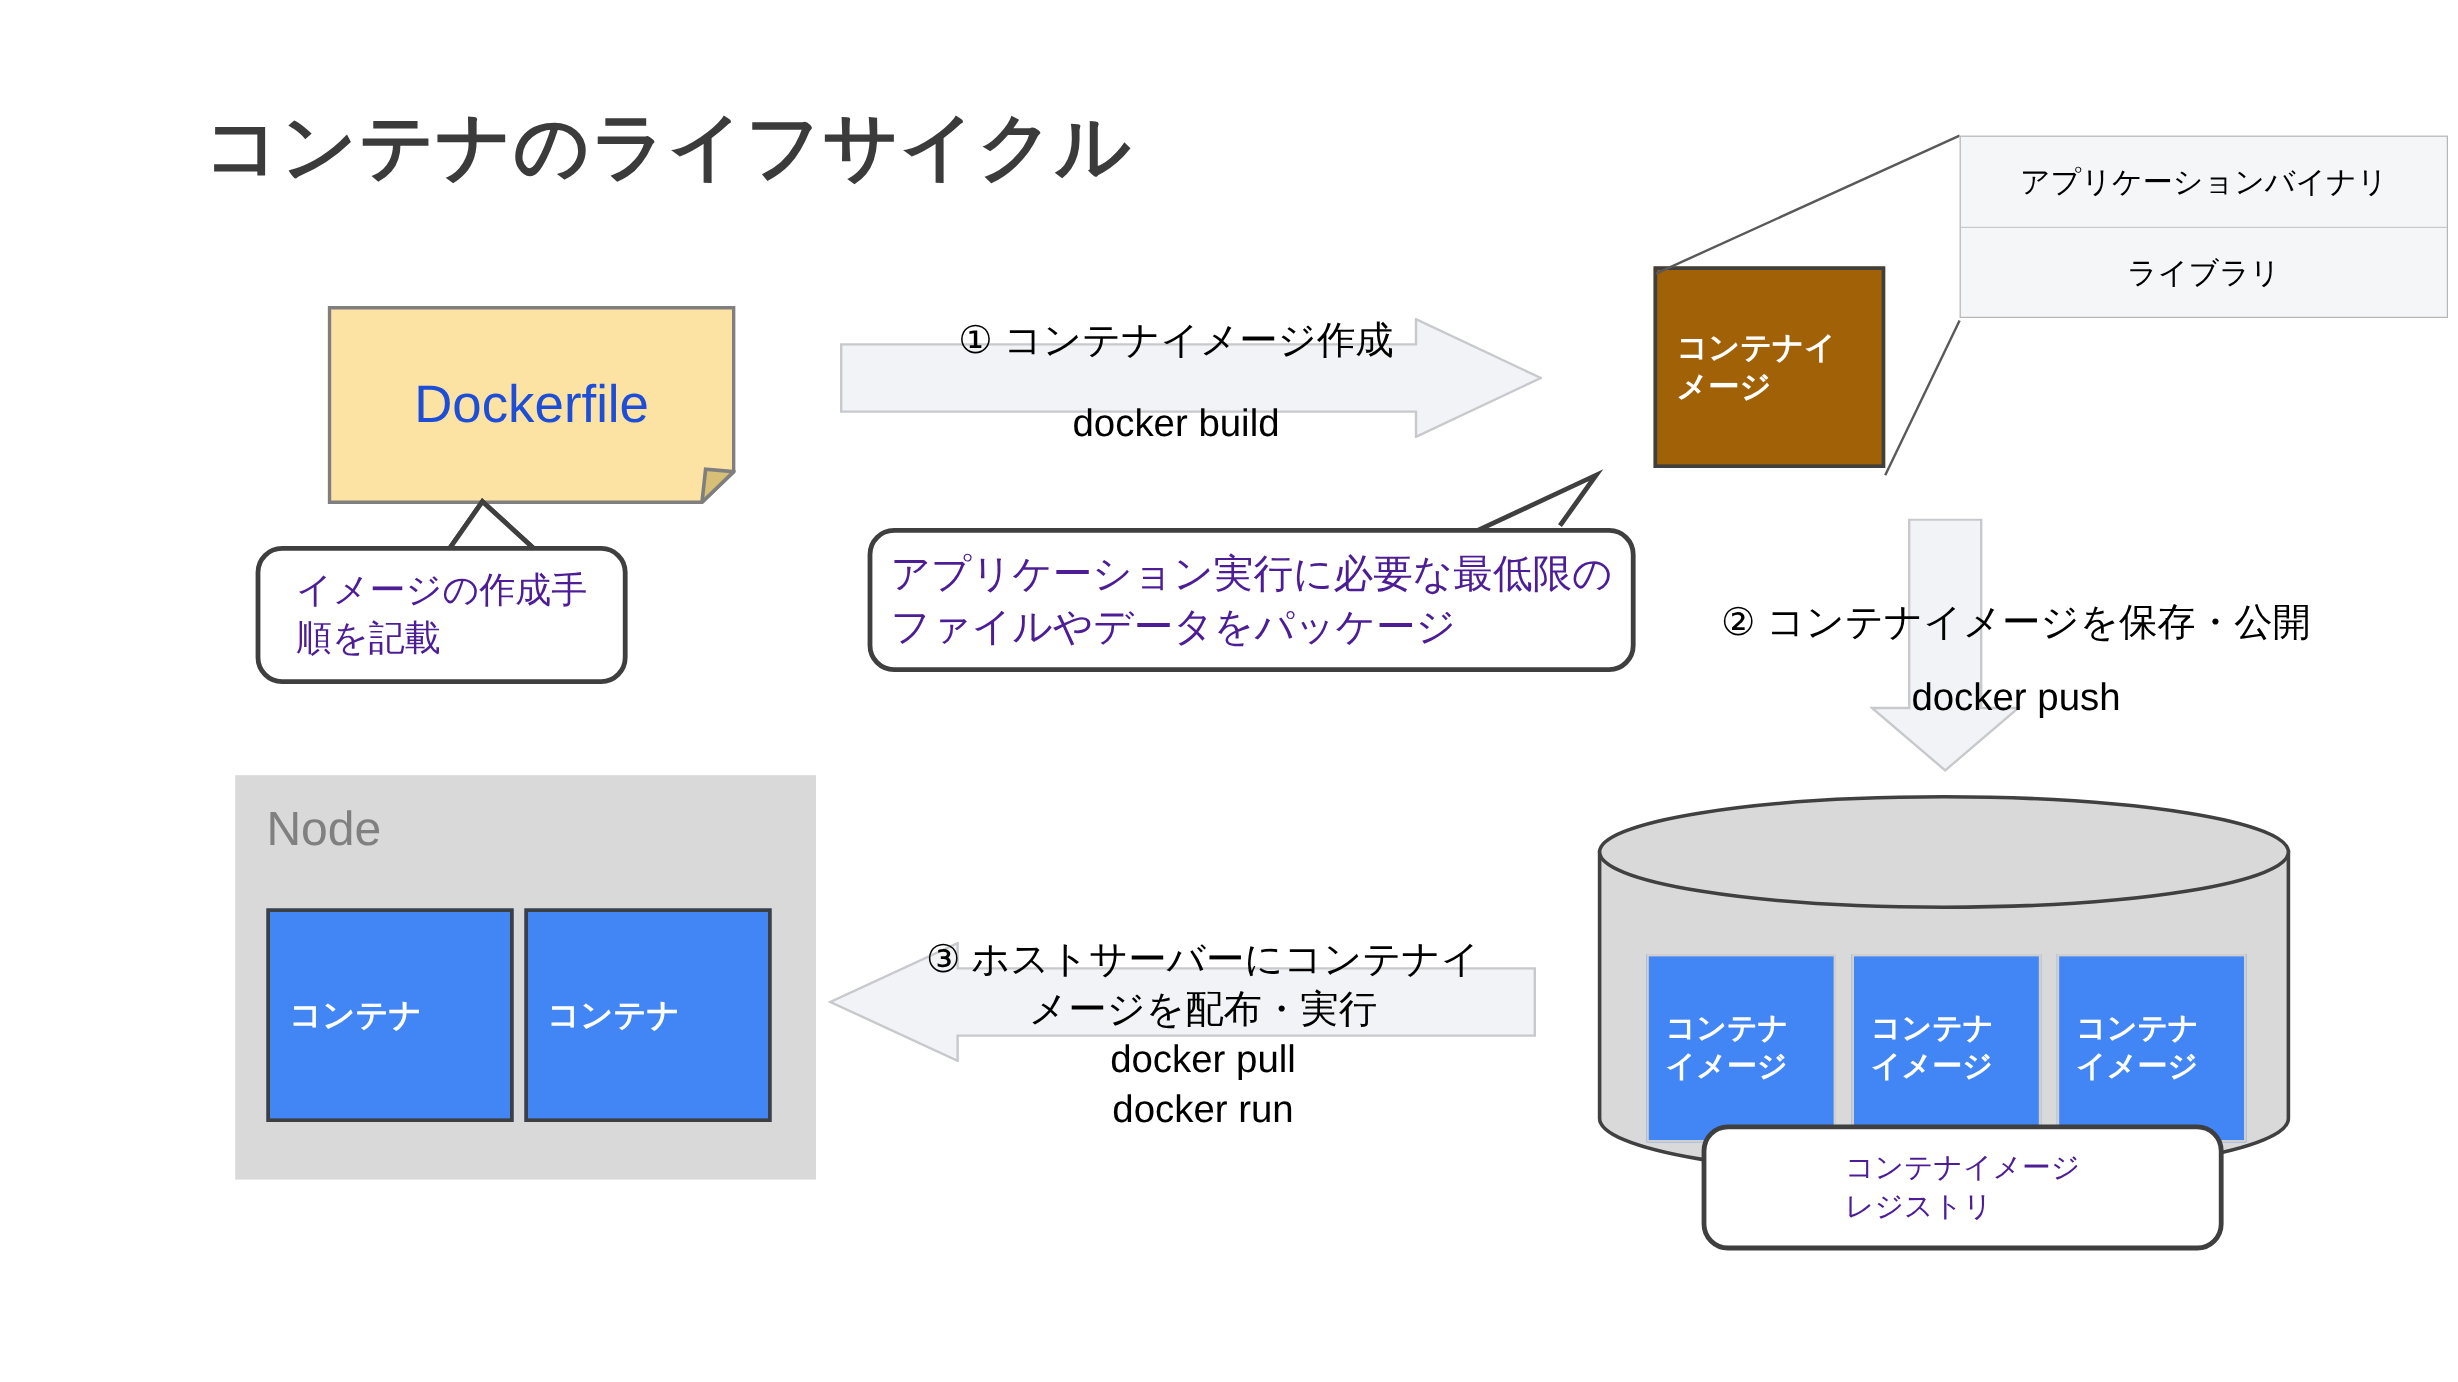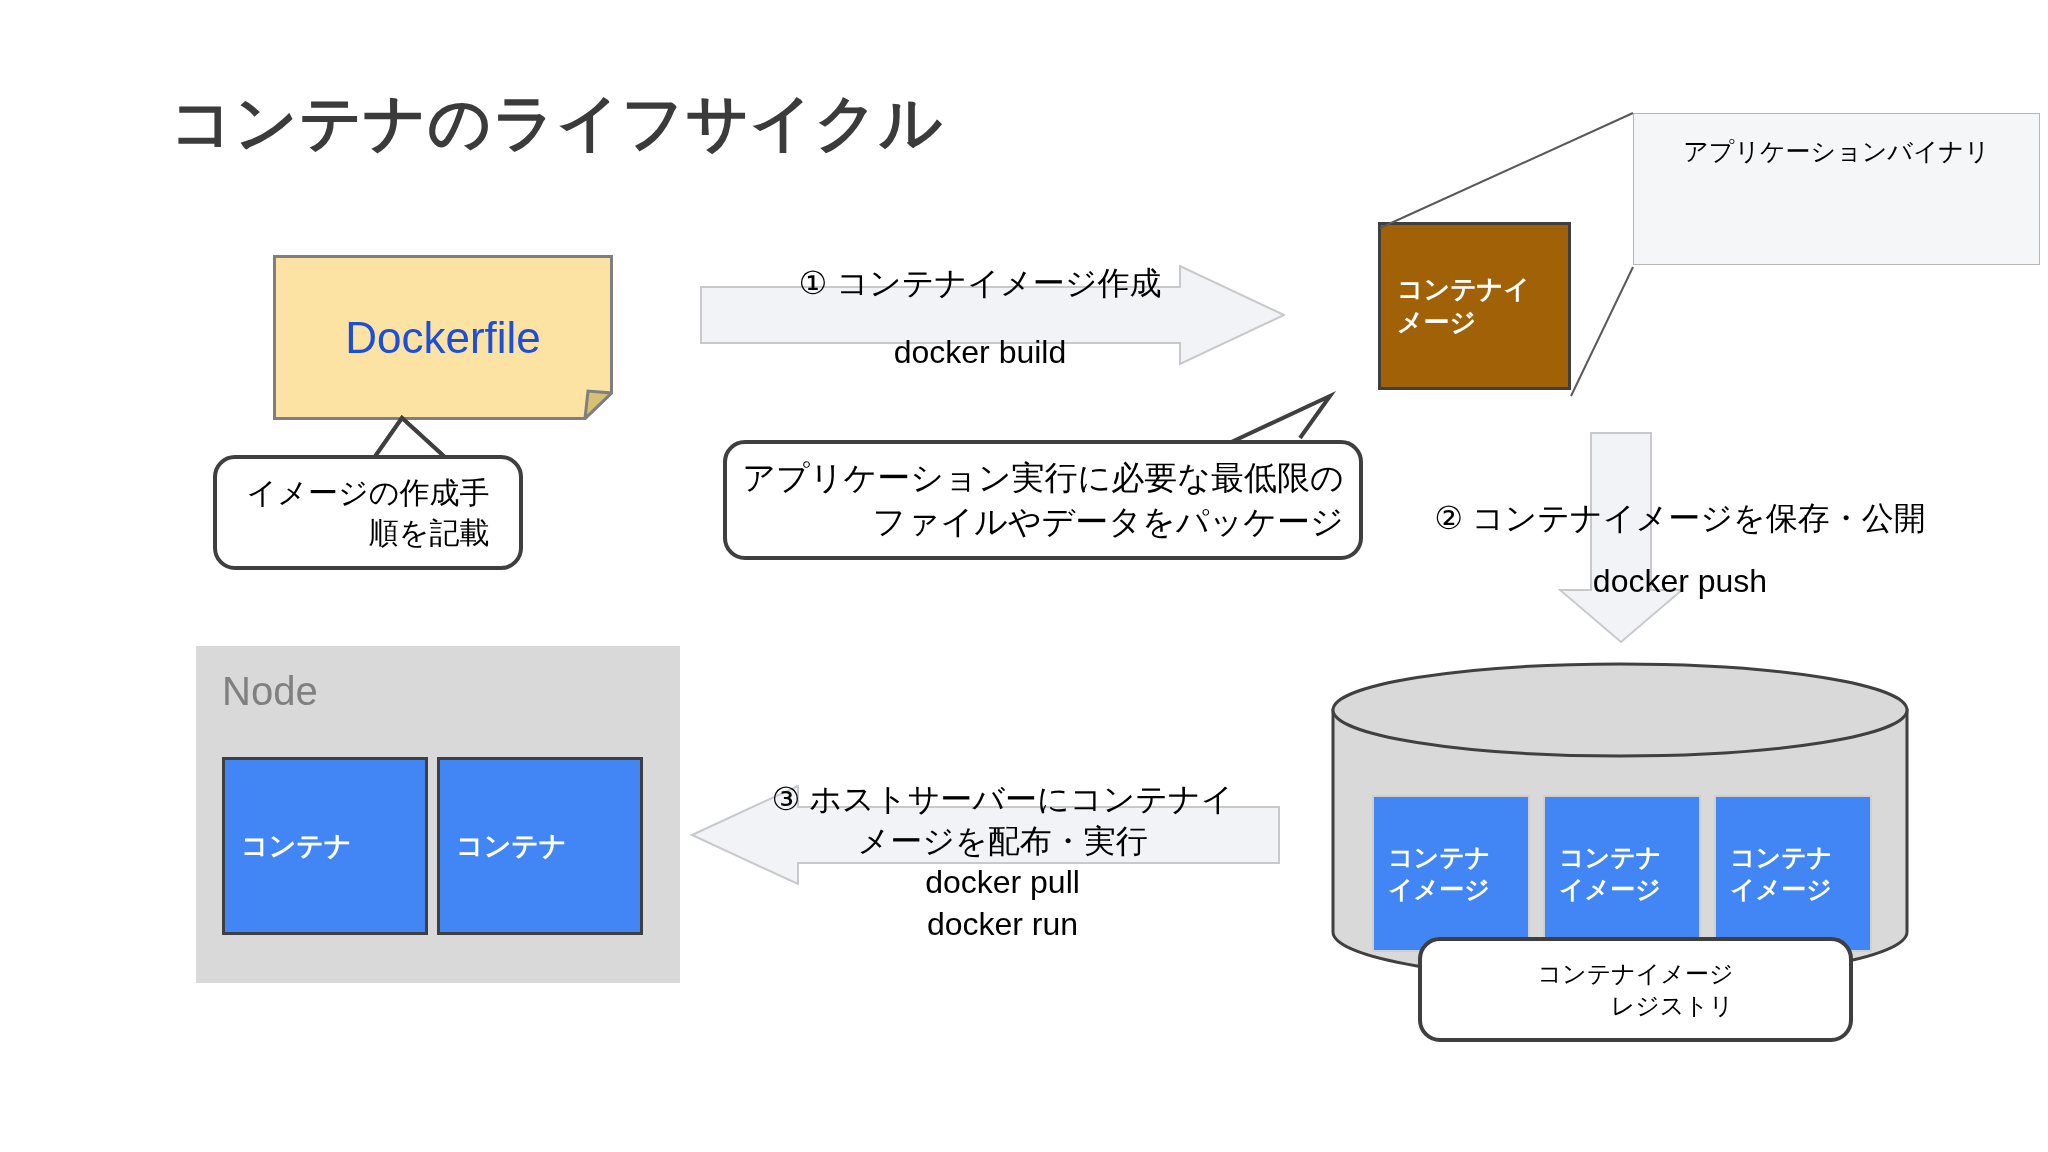--- a/index.html
+++ b/index.html
@@ -20,22 +20,22 @@
   #dockerfile-shape svg{display:block;}
   #dockerfile-label{
     left:273px;top:255px;width:340px;height:165px;
     display:flex;align-items:center;justify-content:center;
     font-size:44px;color:#1d4ed8;
   }
 
   
   .callout{
     border:4px solid #3f3f3f;border-radius:22px;background:#fff;
-    display:flex;align-items:center;justify-content:center;text-align:right;
-    color:#000000;line-height:1.32;
+    display:flex;align-items:center;justify-content:center;text-align:left;
+    color:#4c1d95;line-height:1.32;
   }
   .tail{position:absolute;}
 
   #callout-dockerfile{left:213px;top:455px;width:310px;height:115px;font-size:30px;}
   #callout-node{left:228px;top:1002px;width:415px;height:110px;font-size:30px;}
   #callout-image{left:723px;top:440px;width:640px;height:120px;font-size:33px;}
   #callout-registry{left:1418px;top:937px;width:435px;height:105px;font-size:24px;}
 
   
   .blockarrow svg{display:block;}
@@ -159,20 +159,21 @@
     </div>
   </div>
 
   <svg class="abs" id="leaders" width="300" height="330" viewBox="0 0 300 330">
     <path d="M10,128 L263,13" fill="none" stroke="#595959" stroke-width="2"></path>
     <path d="M201,296 L263,167" fill="none" stroke="#595959" stroke-width="2"></path>
   </svg>
 
   <div class="abs" id="spec-table">
     <div class="spec-row">アプリケーションバイナリ</div>
+    <div class="spec-row">ライブラリ</div>
   </div>
 
   <div class="abs blockarrow" id="arrow2">
     <svg width="126" height="212" viewBox="0 0 126 212">
       <path d="M33,1 L93,1 L93,158 L124,158 L63,210 L2,158 L33,158 Z" fill="#f2f3f6" stroke="#c8c9cc" stroke-width="2"></path>
     </svg>
   </div>
   <div class="abs" id="arrow2-text">
     <div class="nowrap">② コンテナイメージを保存・公開</div>
     <div class="nowrap">docker push</div>

